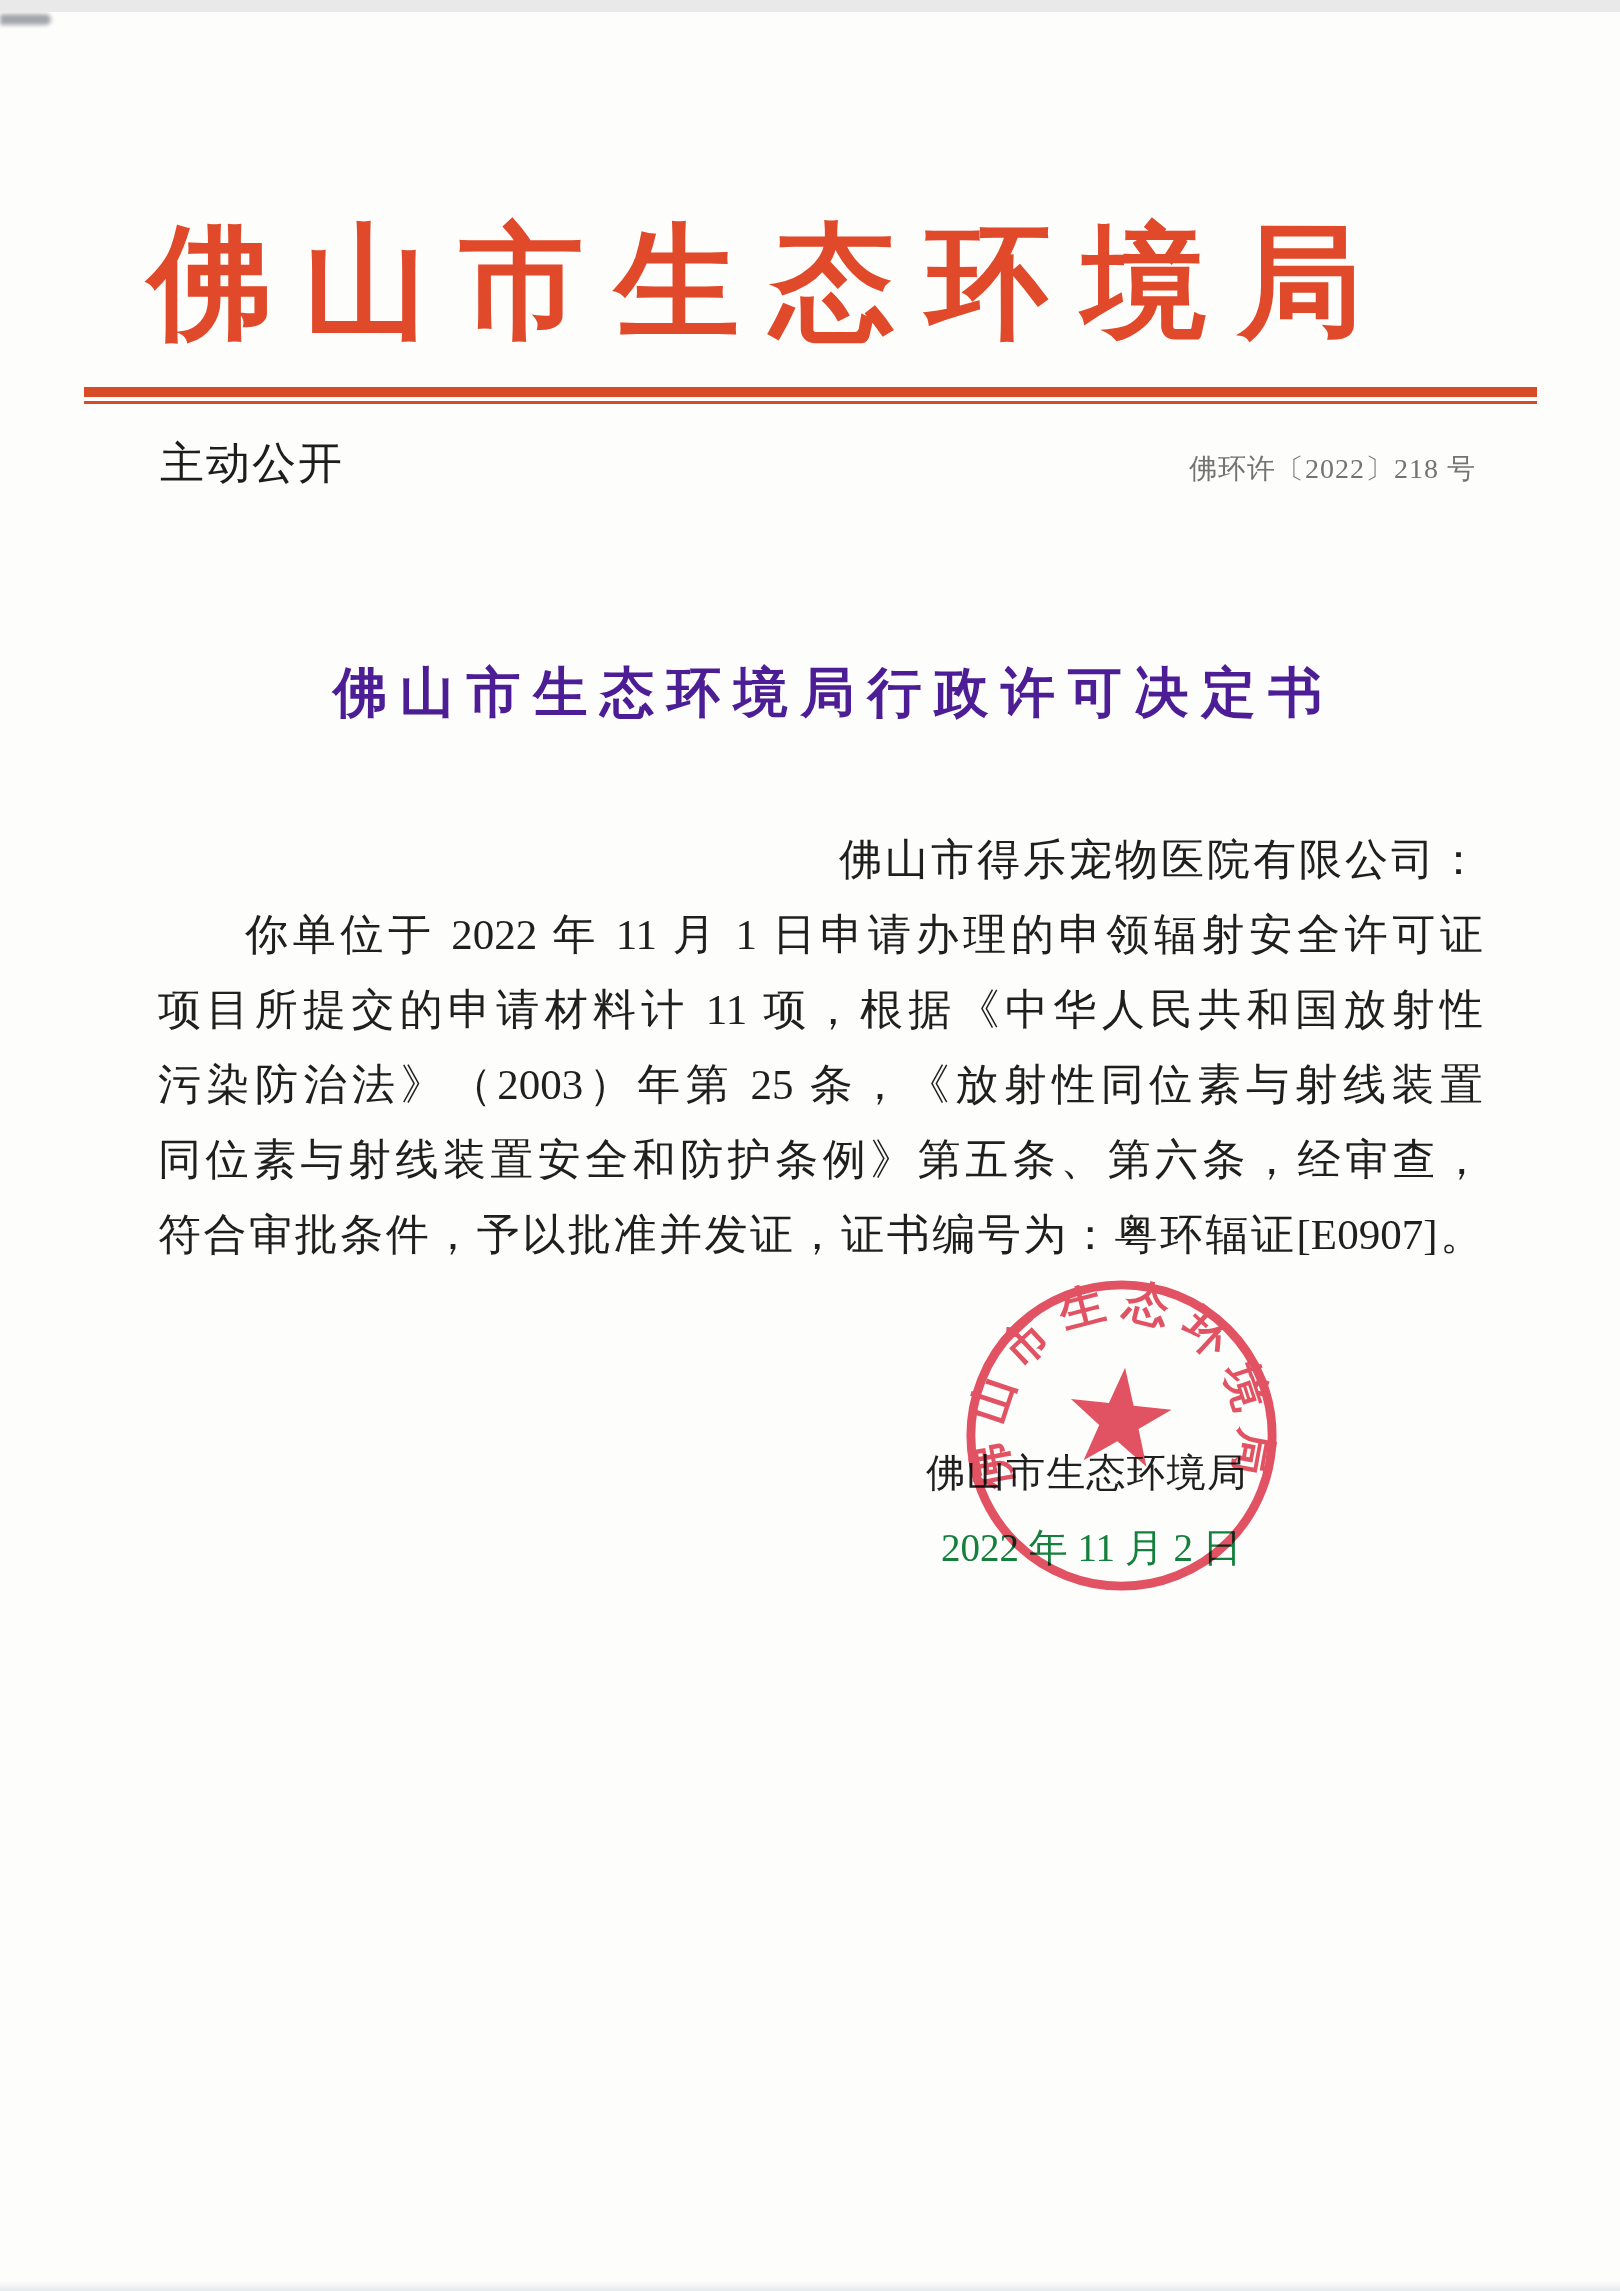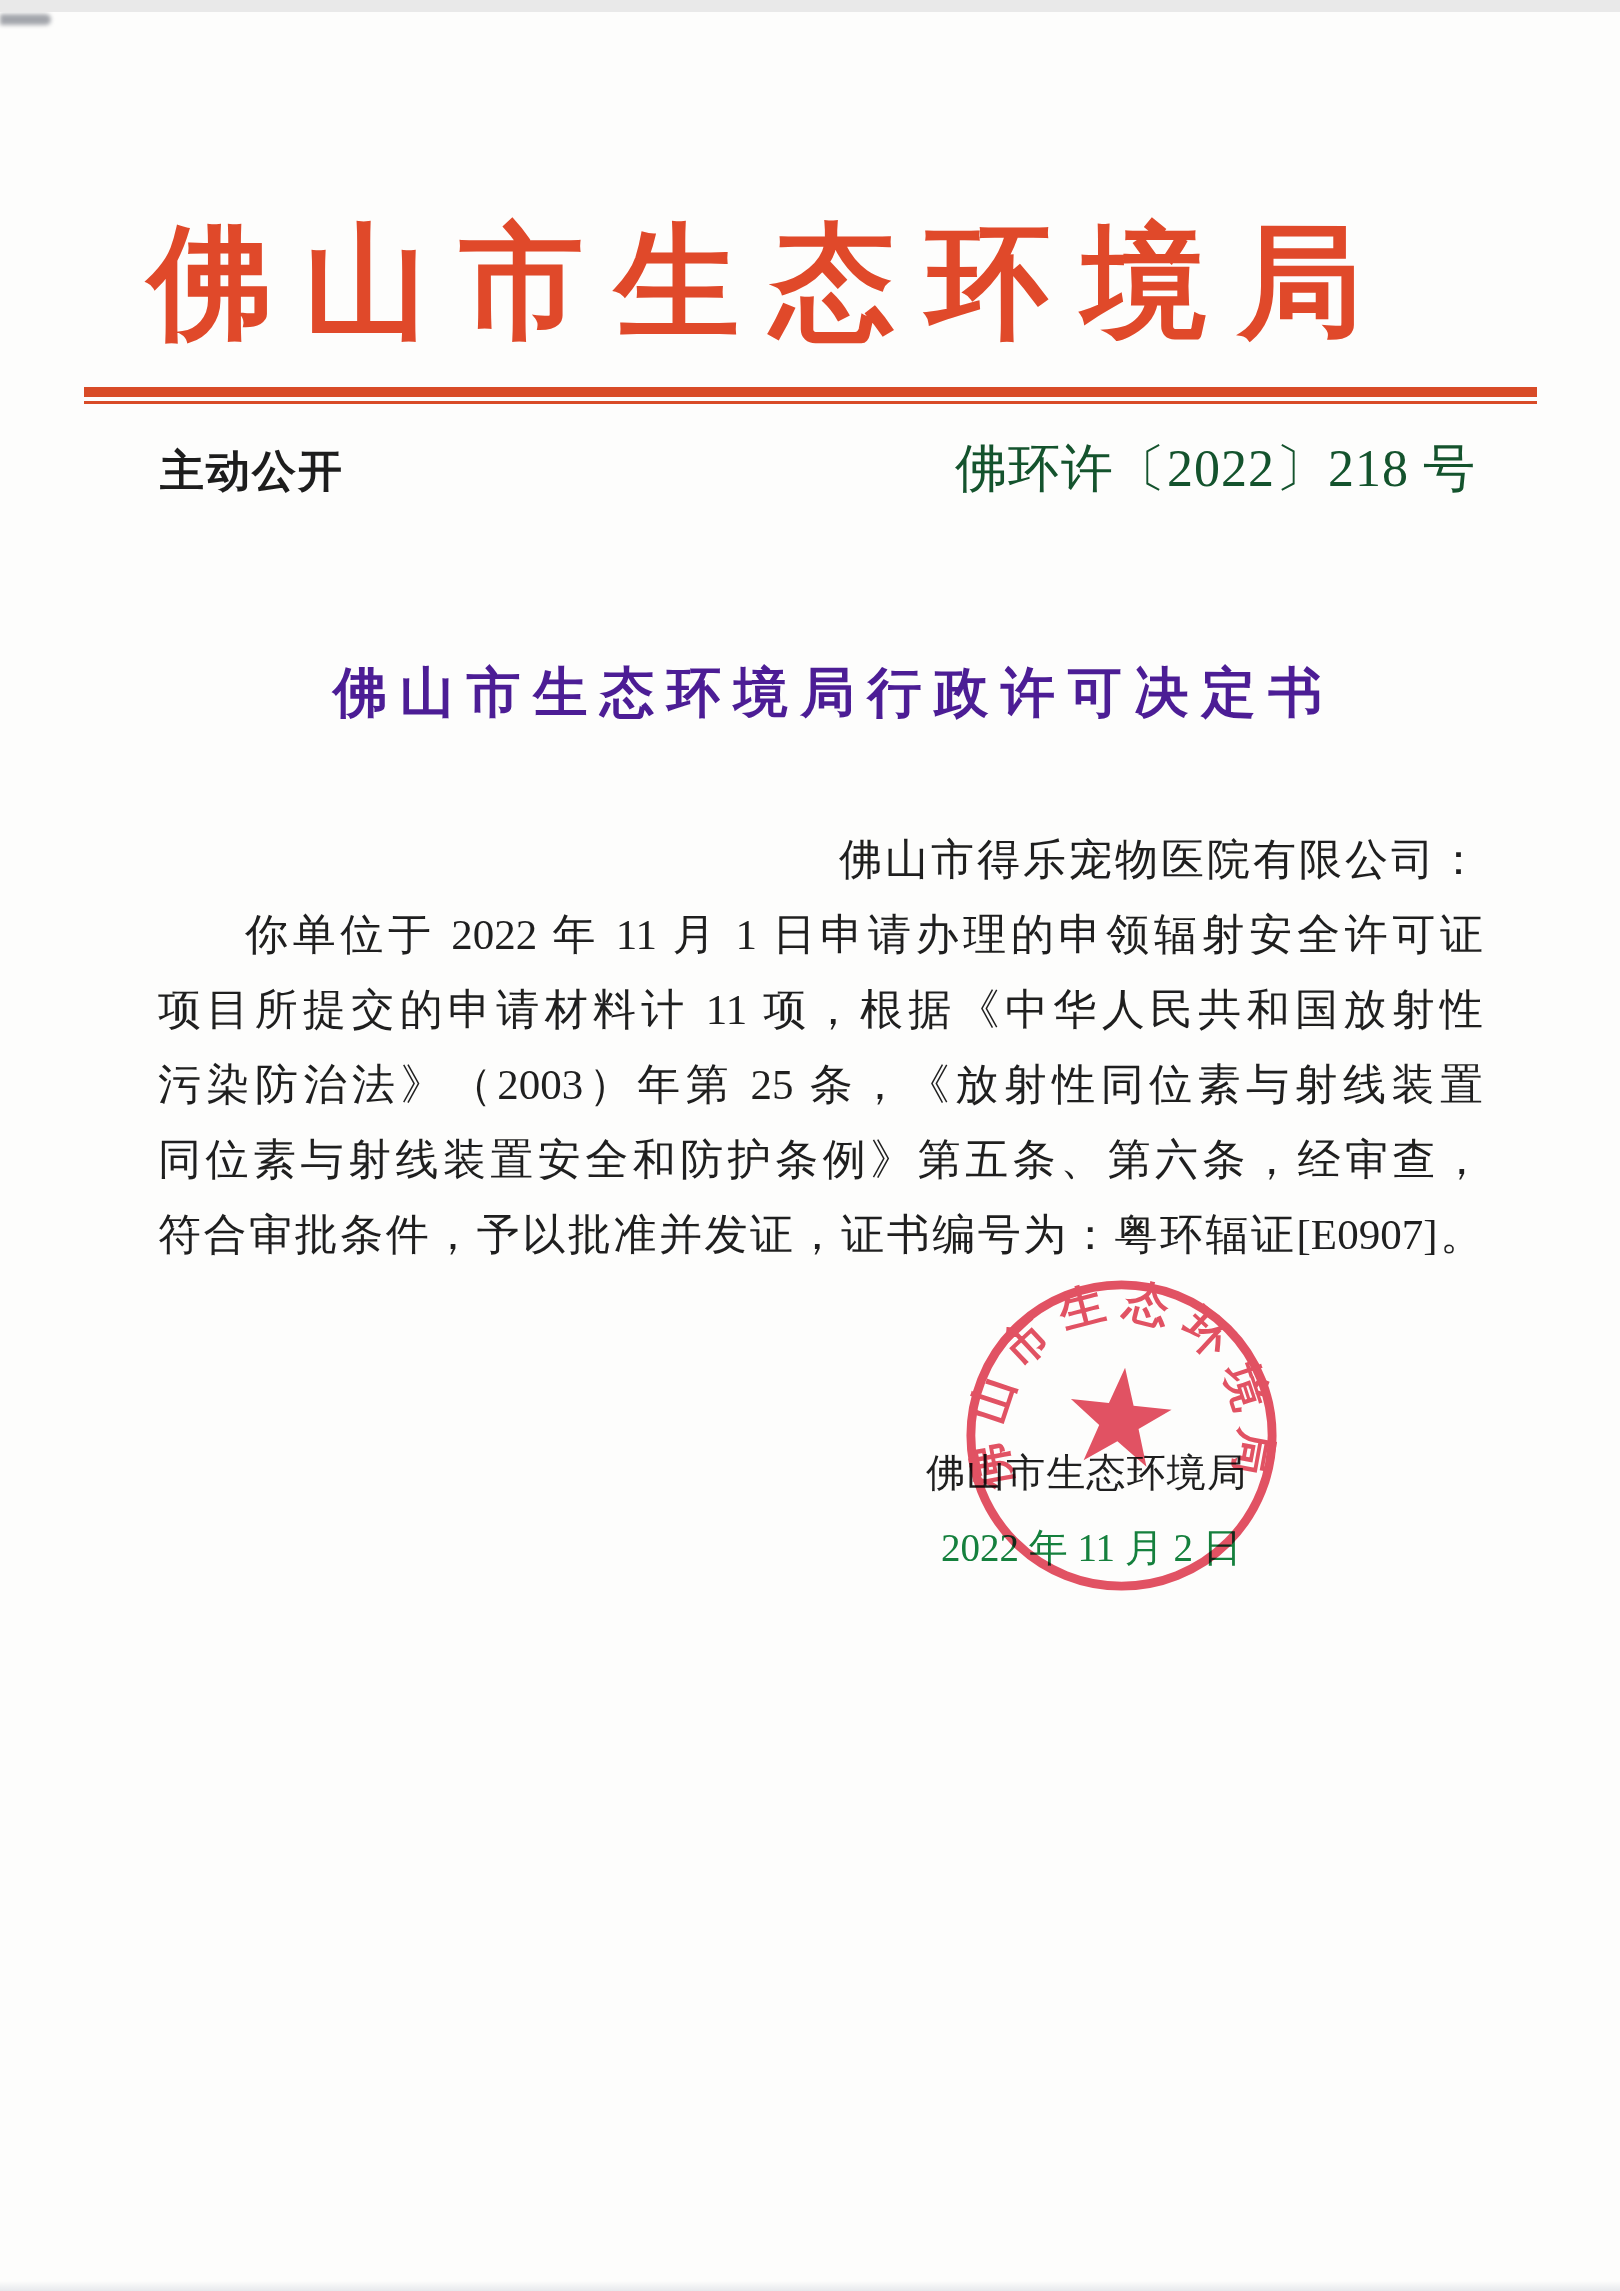--- a/index.html
+++ b/index.html
@@ -32,24 +32,24 @@
   .red-rule .thick{height:9.9px;background:#d84b27;}
   .red-rule .gap{height:3.9px;}
   .red-rule .thin{height:3px;background:#d84b27;}
   
   .meta-row{
     position:absolute;left:160px;top:422px;width:1316px;
     display:flex;justify-content:space-between;align-items:baseline;
   }
   .publicity{
     font-family:"Liberation Sans", sans-serif;
-    font-weight:bold;font-size:44px;color:#1d1d1d;letter-spacing:2px;
+    font-weight:normal;font-size:44px;color:#1d1d1d;letter-spacing:2px;
   }
   .doc-number{
-    font-size:52px;color:#14532d;letter-spacing:1px;
+    font-size:28px;color:#737373;letter-spacing:1px;
   }
   
   .doc-title{
     position:absolute;left:0;top:645px;width:1620px;
     text-align:center;font-weight:bold;font-size:54px;color:#4c1d95;
     letter-spacing:12.8px;
     padding-left:24px;
   }
   
   .content{

